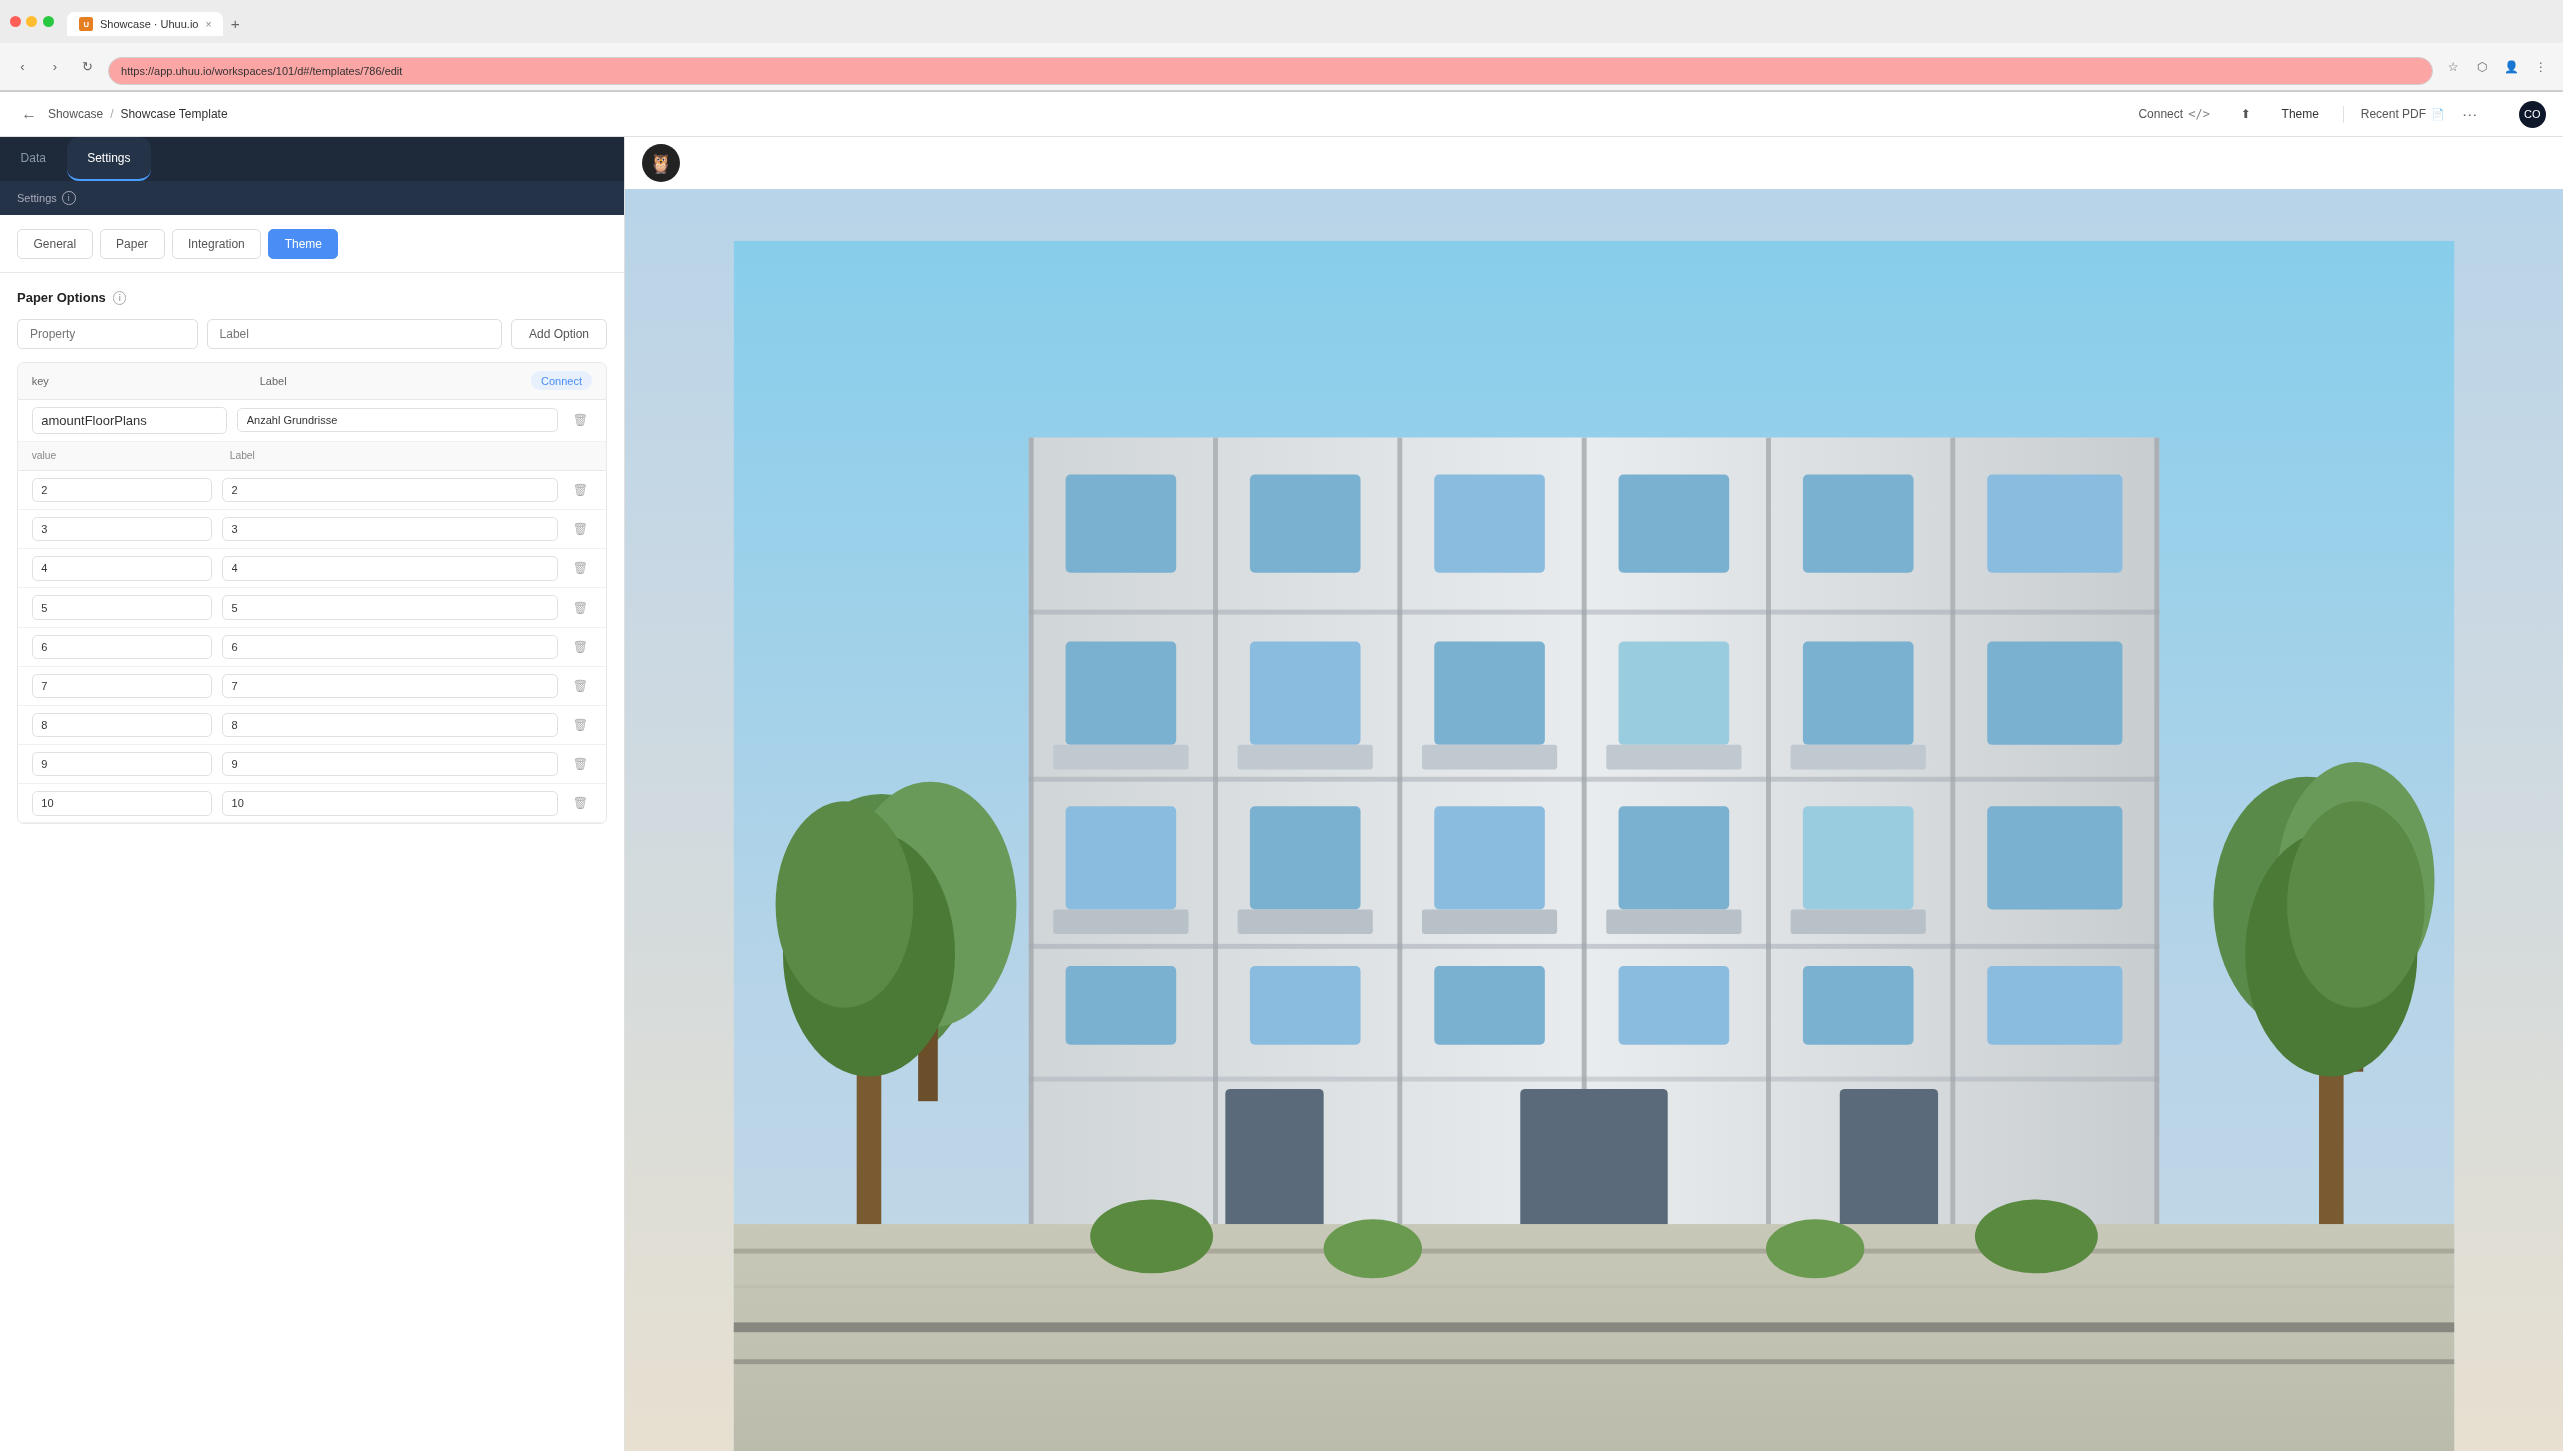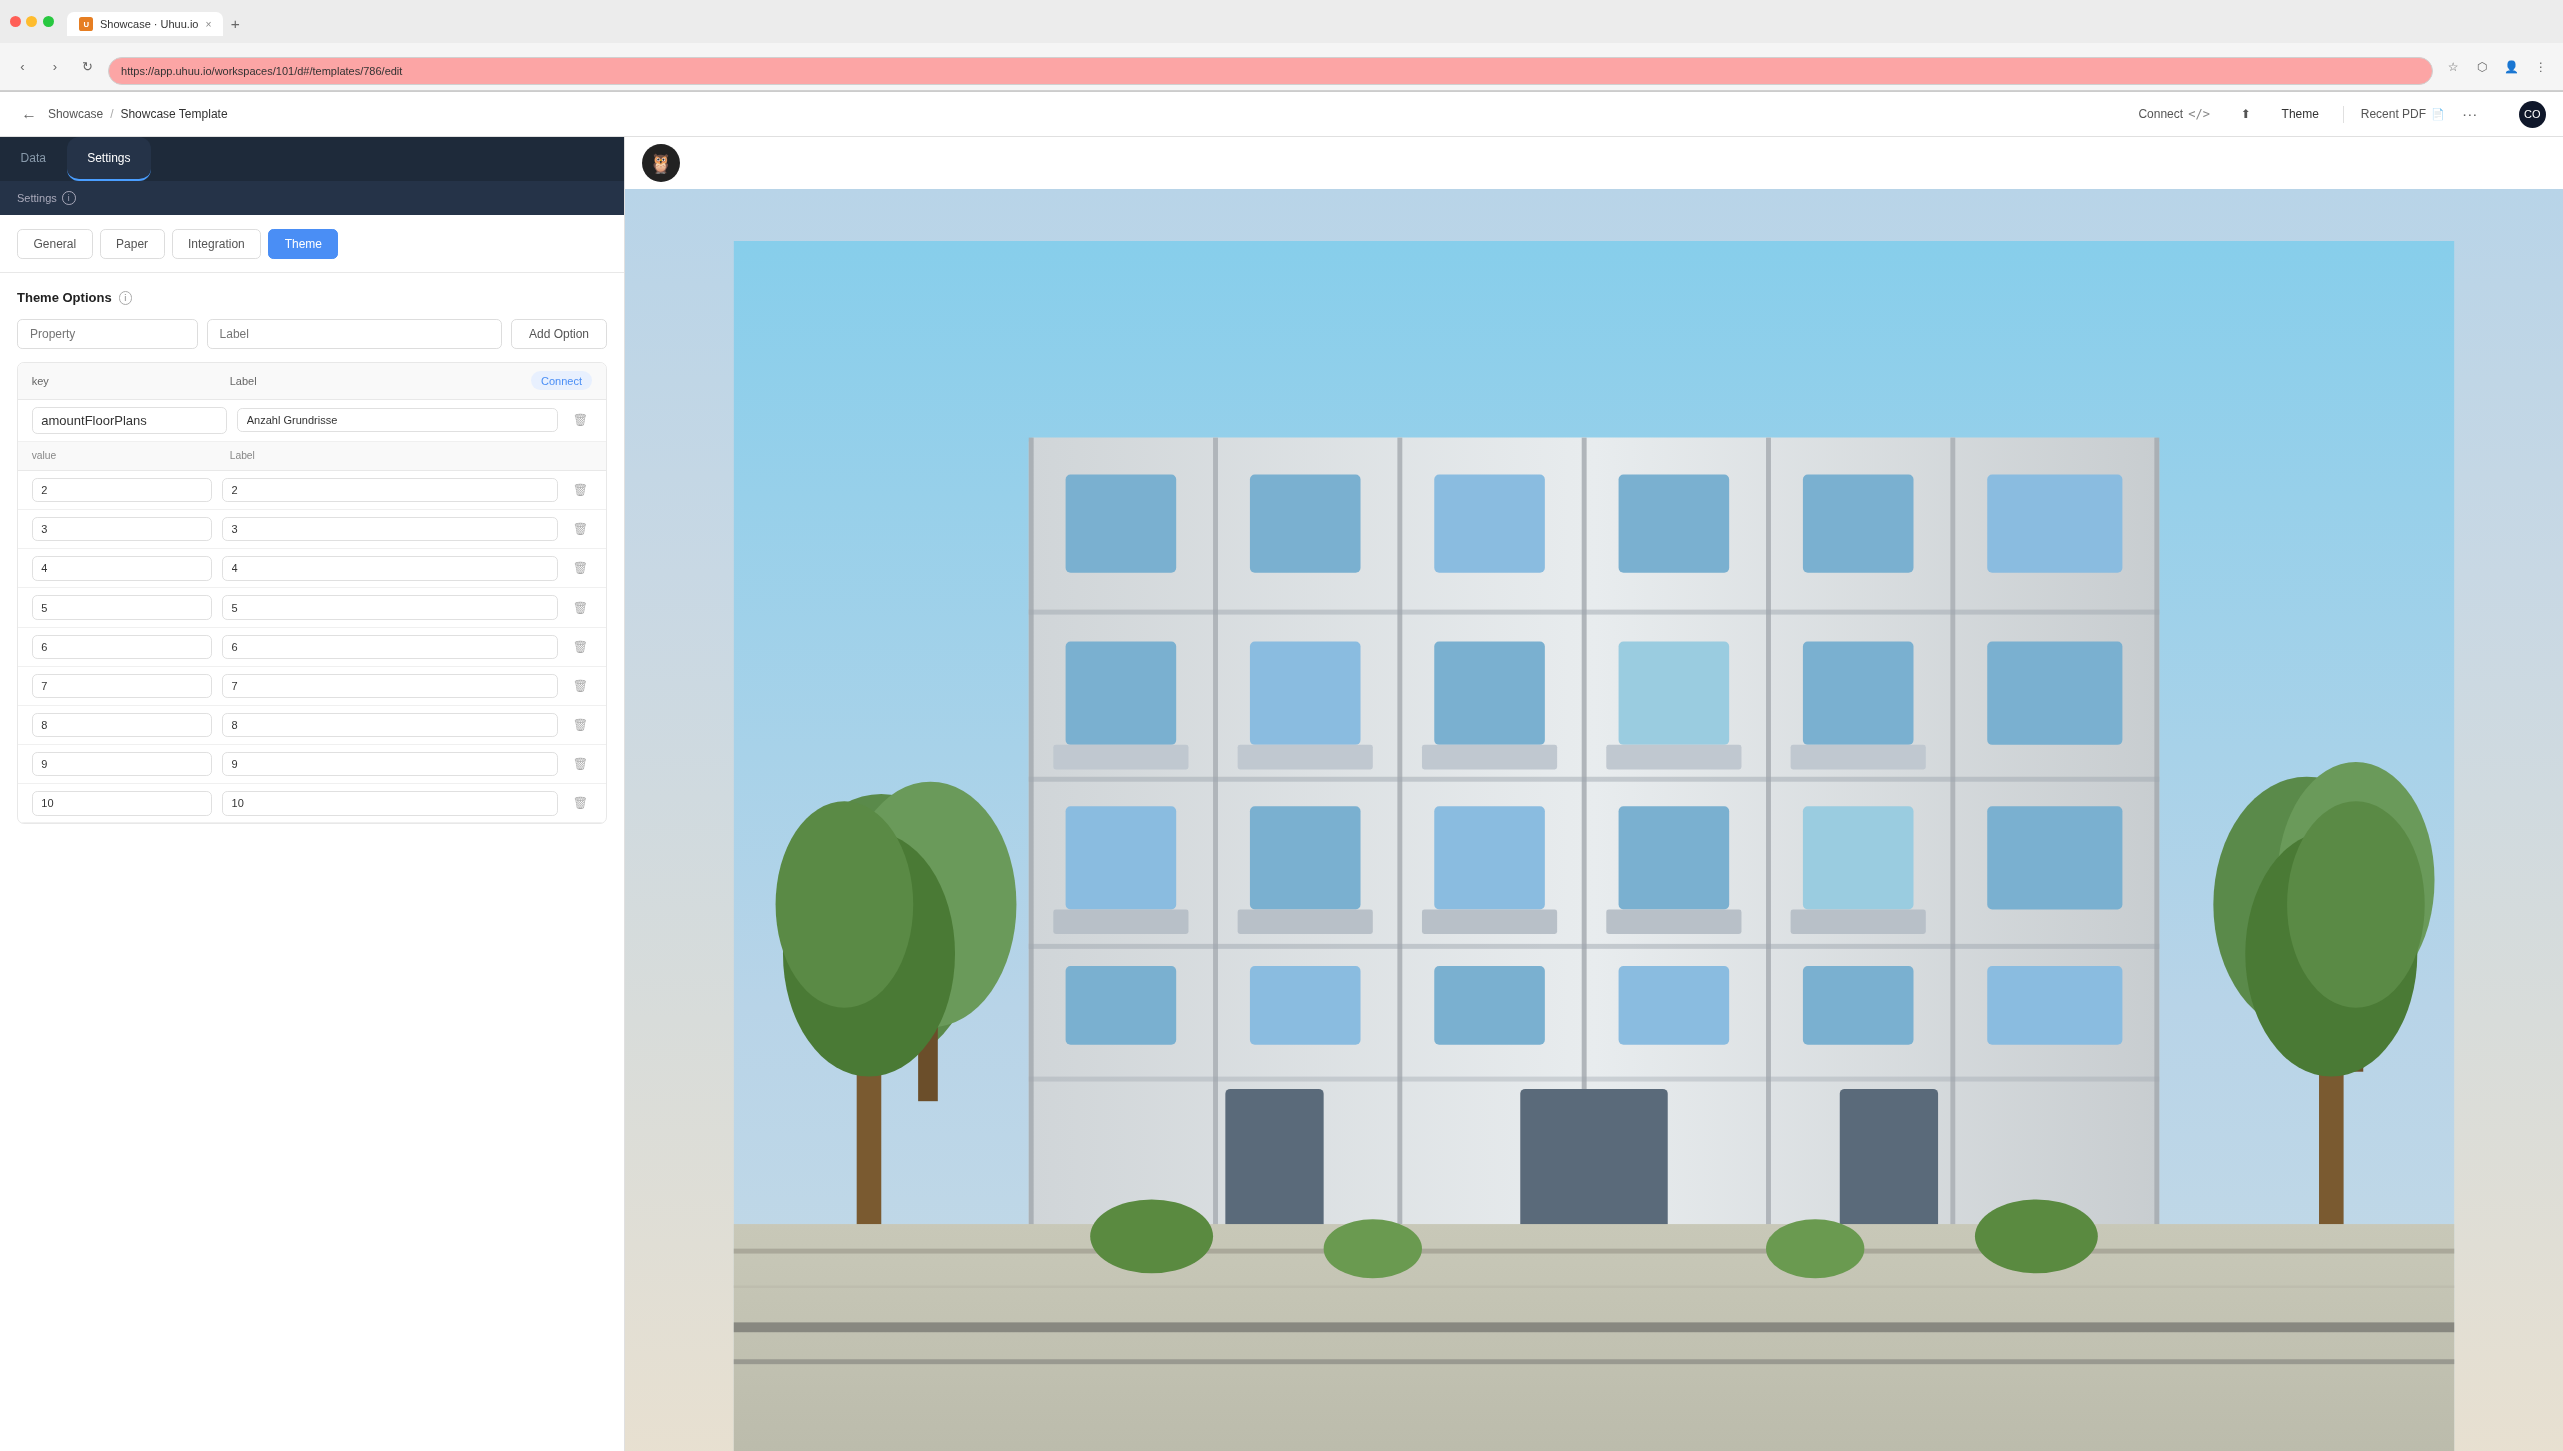--- a/index.html
+++ b/index.html
@@ -61,21 +61,21 @@
     .panel-body { flex: 1; overflow-y: auto; padding: 17px; }
 
     .theme-options-header { display: flex; align-items: center; gap: 6.9px; font-size: 13px; font-weight: 600; color: #222; margin-bottom: 13.7px; }
 
     .add-option-row { display: flex; gap: 8.6px; margin-bottom: 13px; }
     .add-option-input { flex: 1; padding: 6.9px 12px; border: 1.3px solid #ddd; border-radius: 5.2px; font-size: 12px; color: #999; background: white; }
     .add-option-btn { padding: 6px 17px; background: white; border: 1.3px solid #ddd; border-radius: 5.2px; font-size: 12px; color: #555; cursor: pointer; white-space: nowrap; }
 
     
     .options-table { width: 100%; border: 0.9px solid #e8e8e8; border-radius: 6.9px; overflow: hidden; }
-    .table-header-row { display: flex; align-items: center; padding: 8.6px 13.7px; background: #f9f9f9; border-bottom: 0.9px solid #e8e8e8; }
+    .table-header-row { display: flex; align-items: center; padding: 8.6px 13.7px; background: #f9f9f9; border-bottom: 0.9px solid #e8e8e8; gap: 30px; }
     .col-key { flex: 0 0 198px; font-size: 11px; color: #666; font-weight: 500; }
     .col-label { flex: 1; font-size: 11px; color: #666; font-weight: 500; }
     .col-option { flex: 0 0 77px; text-align: right; }
     .option-badge { display: inline-block; padding: 3.4px 10.3px; background: #e8f0fe; color: #4a8ef5; border-radius: 10.3px; font-size: 11px; font-weight: 500; }
 
     .table-subheader { display: flex; align-items: center; padding: 8.6px 13.7px; background: #f9f9f9; border-bottom: 0.9px solid #e8e8e8; }
     .sub-col-key { flex: 0 0 198px; font-size: 10.3px; color: #888; }
     .sub-col-label { flex: 1; font-size: 10.3px; color: #888; }
 
     .key-input-row { display: flex; align-items: center; padding: 6.9px 13.7px; border-bottom: 0.9px solid #f0f0f0; gap: 10.3px; }
@@ -202,21 +202,21 @@
           <span>Integration</span>
         </button>
         <button class="settings-nav-btn active">
           <span>Theme</span>
         </button>
       </div>
 
       <div class="panel-body">
 
         <div class="theme-options-header">
-          <span>Theme Options</span>
+          <span>Paper Options</span>
           <div class="info-icon" style="border-color:#aaa; color:#aaa;">
             <span>i</span>
           </div>
         </div>
 
         <div class="add-option-row">
           <input class="add-option-input" type="text" placeholder="Property" style="">
           <input class="add-option-input" type="text" style="flex: 2 1 0%;" placeholder="Label">
           <button class="add-option-btn">
             <span>Add Option</span>

